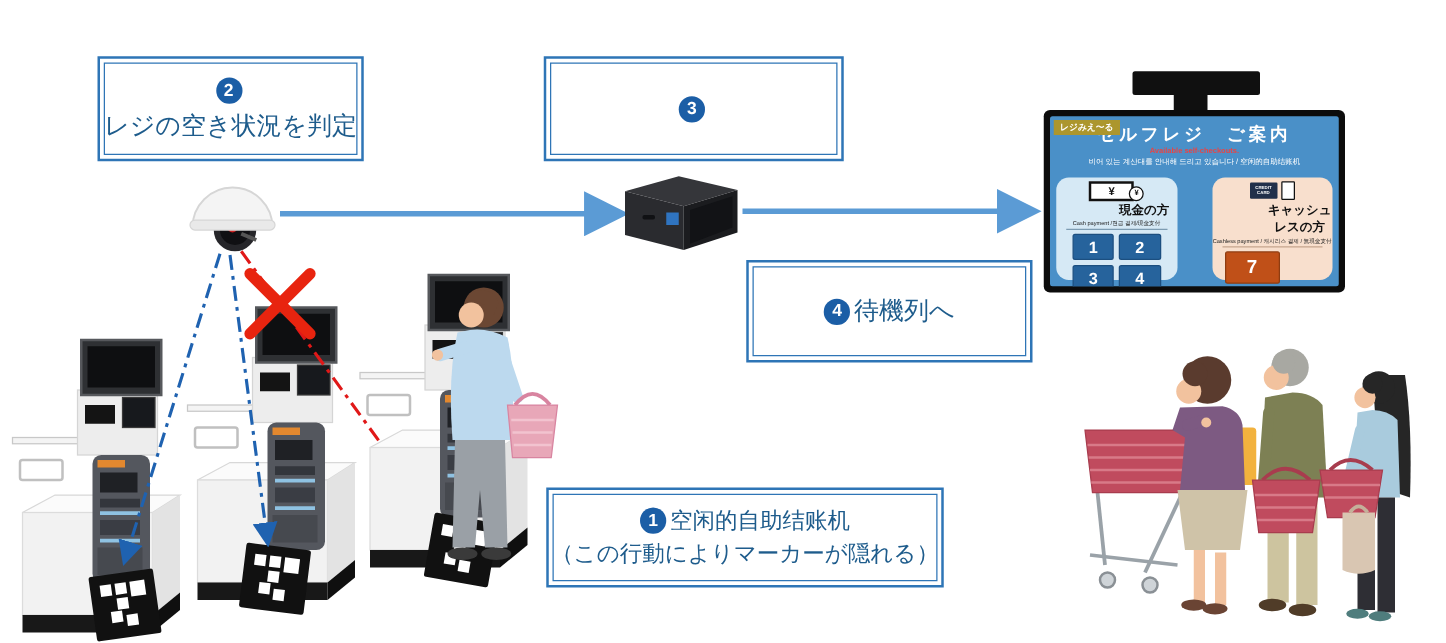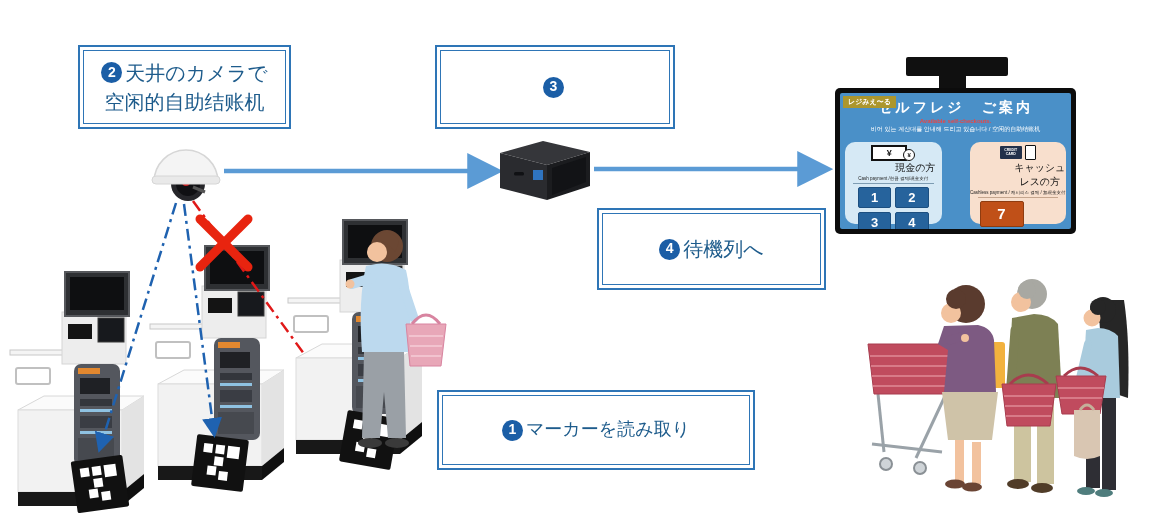--- a/index.html
+++ b/index.html
@@ -33,21 +33,21 @@
   .panel.cash{background:#d6e9f5;}
   .panel.cashless{background:#f8dfcd;margin-left:20px;}
   .icon-row{height:15px;display:flex;align-items:center;justify-content:center;}
   .yen-box{display:inline-flex;width:32px;height:12px;background:#fff;border:2px solid #111;
            align-items:center;justify-content:center;font-size:9px;font-weight:bold;color:#111;}
   .coin{display:inline-flex;width:10px;height:10px;border-radius:50%;background:#fff;border:1.5px solid #111;
         align-items:center;justify-content:center;font-size:6px;font-weight:bold;color:#111;margin-left:-4px;margin-top:4px;}
   .card{display:inline-flex;width:22px;height:13px;background:#22304a;border-radius:1px;color:#fff;
         font-size:3.5px;font-weight:bold;align-items:center;justify-content:center;text-align:center;line-height:1;}
   .phone{display:inline-block;width:9px;height:13px;background:#fff;border:1px solid #111;border-radius:1px;margin-left:3px;}
-  .p-head{font-size:10px;font-weight:normal;color:#111;margin-top:1px;padding-left:44px;}
+  .p-head{font-size:10px;font-weight:bold;color:#111;margin-top:1px;padding-left:44px;}
   .p-sub{font-size:4.5px;color:#222;margin-top:1px;}
   .p-div{border-top:1px solid #7d9cb2;margin:2px 8px 3px;}
   .panel.cashless .p-div{border-top-color:#c5a58d;}
   .tiles{display:grid;grid-template-columns:1fr 1fr;gap:4px;padding:0 13px;}
   .tile{background:#26639c;border:1px solid #1c4f80;color:#fff;font-weight:bold;font-size:13px;
         height:19px;line-height:19px;border-radius:2px;}
   .cashless-tiles{display:block;text-align:left;padding-left:10px;}
   .tile.orange{display:inline-block;width:42px;height:24px;line-height:24px;font-size:15px;
                background:#c05018;border:1px solid #8f3c10;text-align:center;}
 </style>
@@ -224,23 +224,22 @@
       <line x1="1060" y1="398" x2="1102" y2="398" stroke="#d87a88" stroke-width="2"></line>
       <path d="M1074,410 h26 v46 q-13,6 -26,0 z" fill="#d9c6b2"></path>
       <path d="M1080,410 q7,-10 14,0" stroke="#c4b09a" stroke-width="3" fill="none"></path>
     </g>
   </svg>
 
   <div class="callout" id="box2">
     <div class="ci">
       <div class="cl">
         <span class="nb">2</span>
-        <span>天井のカメラで</span>
-      </div>
-      <div class="cl">空闲的自助结账机</div>
+      </div>
+      <div class="cl">レジの空き状況を判定</div>
     </div>
   </div>
 
   <div class="callout" id="box3">
     <div class="ci">
       <div class="cl">
         <span class="nb">3</span>
       </div>
     </div>
   </div>
@@ -251,22 +250,23 @@
         <span class="nb">4</span>
         <span>待機列へ</span>
       </div>
     </div>
   </div>
 
   <div class="callout" id="box1">
     <div class="ci">
       <div class="cl">
         <span class="nb">1</span>
-        <span>マーカーを読み取り</span>
-      </div>
+        <span>空闲的自助结账机</span>
+      </div>
+      <div class="cl">（この行動によりマーカーが隠れる）</div>
     </div>
   </div>
 
   <div id="monitor">
     <div id="screen">
       <div id="badge">レジみえ〜る</div>
       <div id="sig-title">セルフレジ　ご案内</div>
       <div id="sig-en">Available self-checkouts.</div>
       <div id="sig-intl">비어 있는 계산대를 안내해 드리고 있습니다 / 空闲的自助结账机</div>
       <div id="panels">

